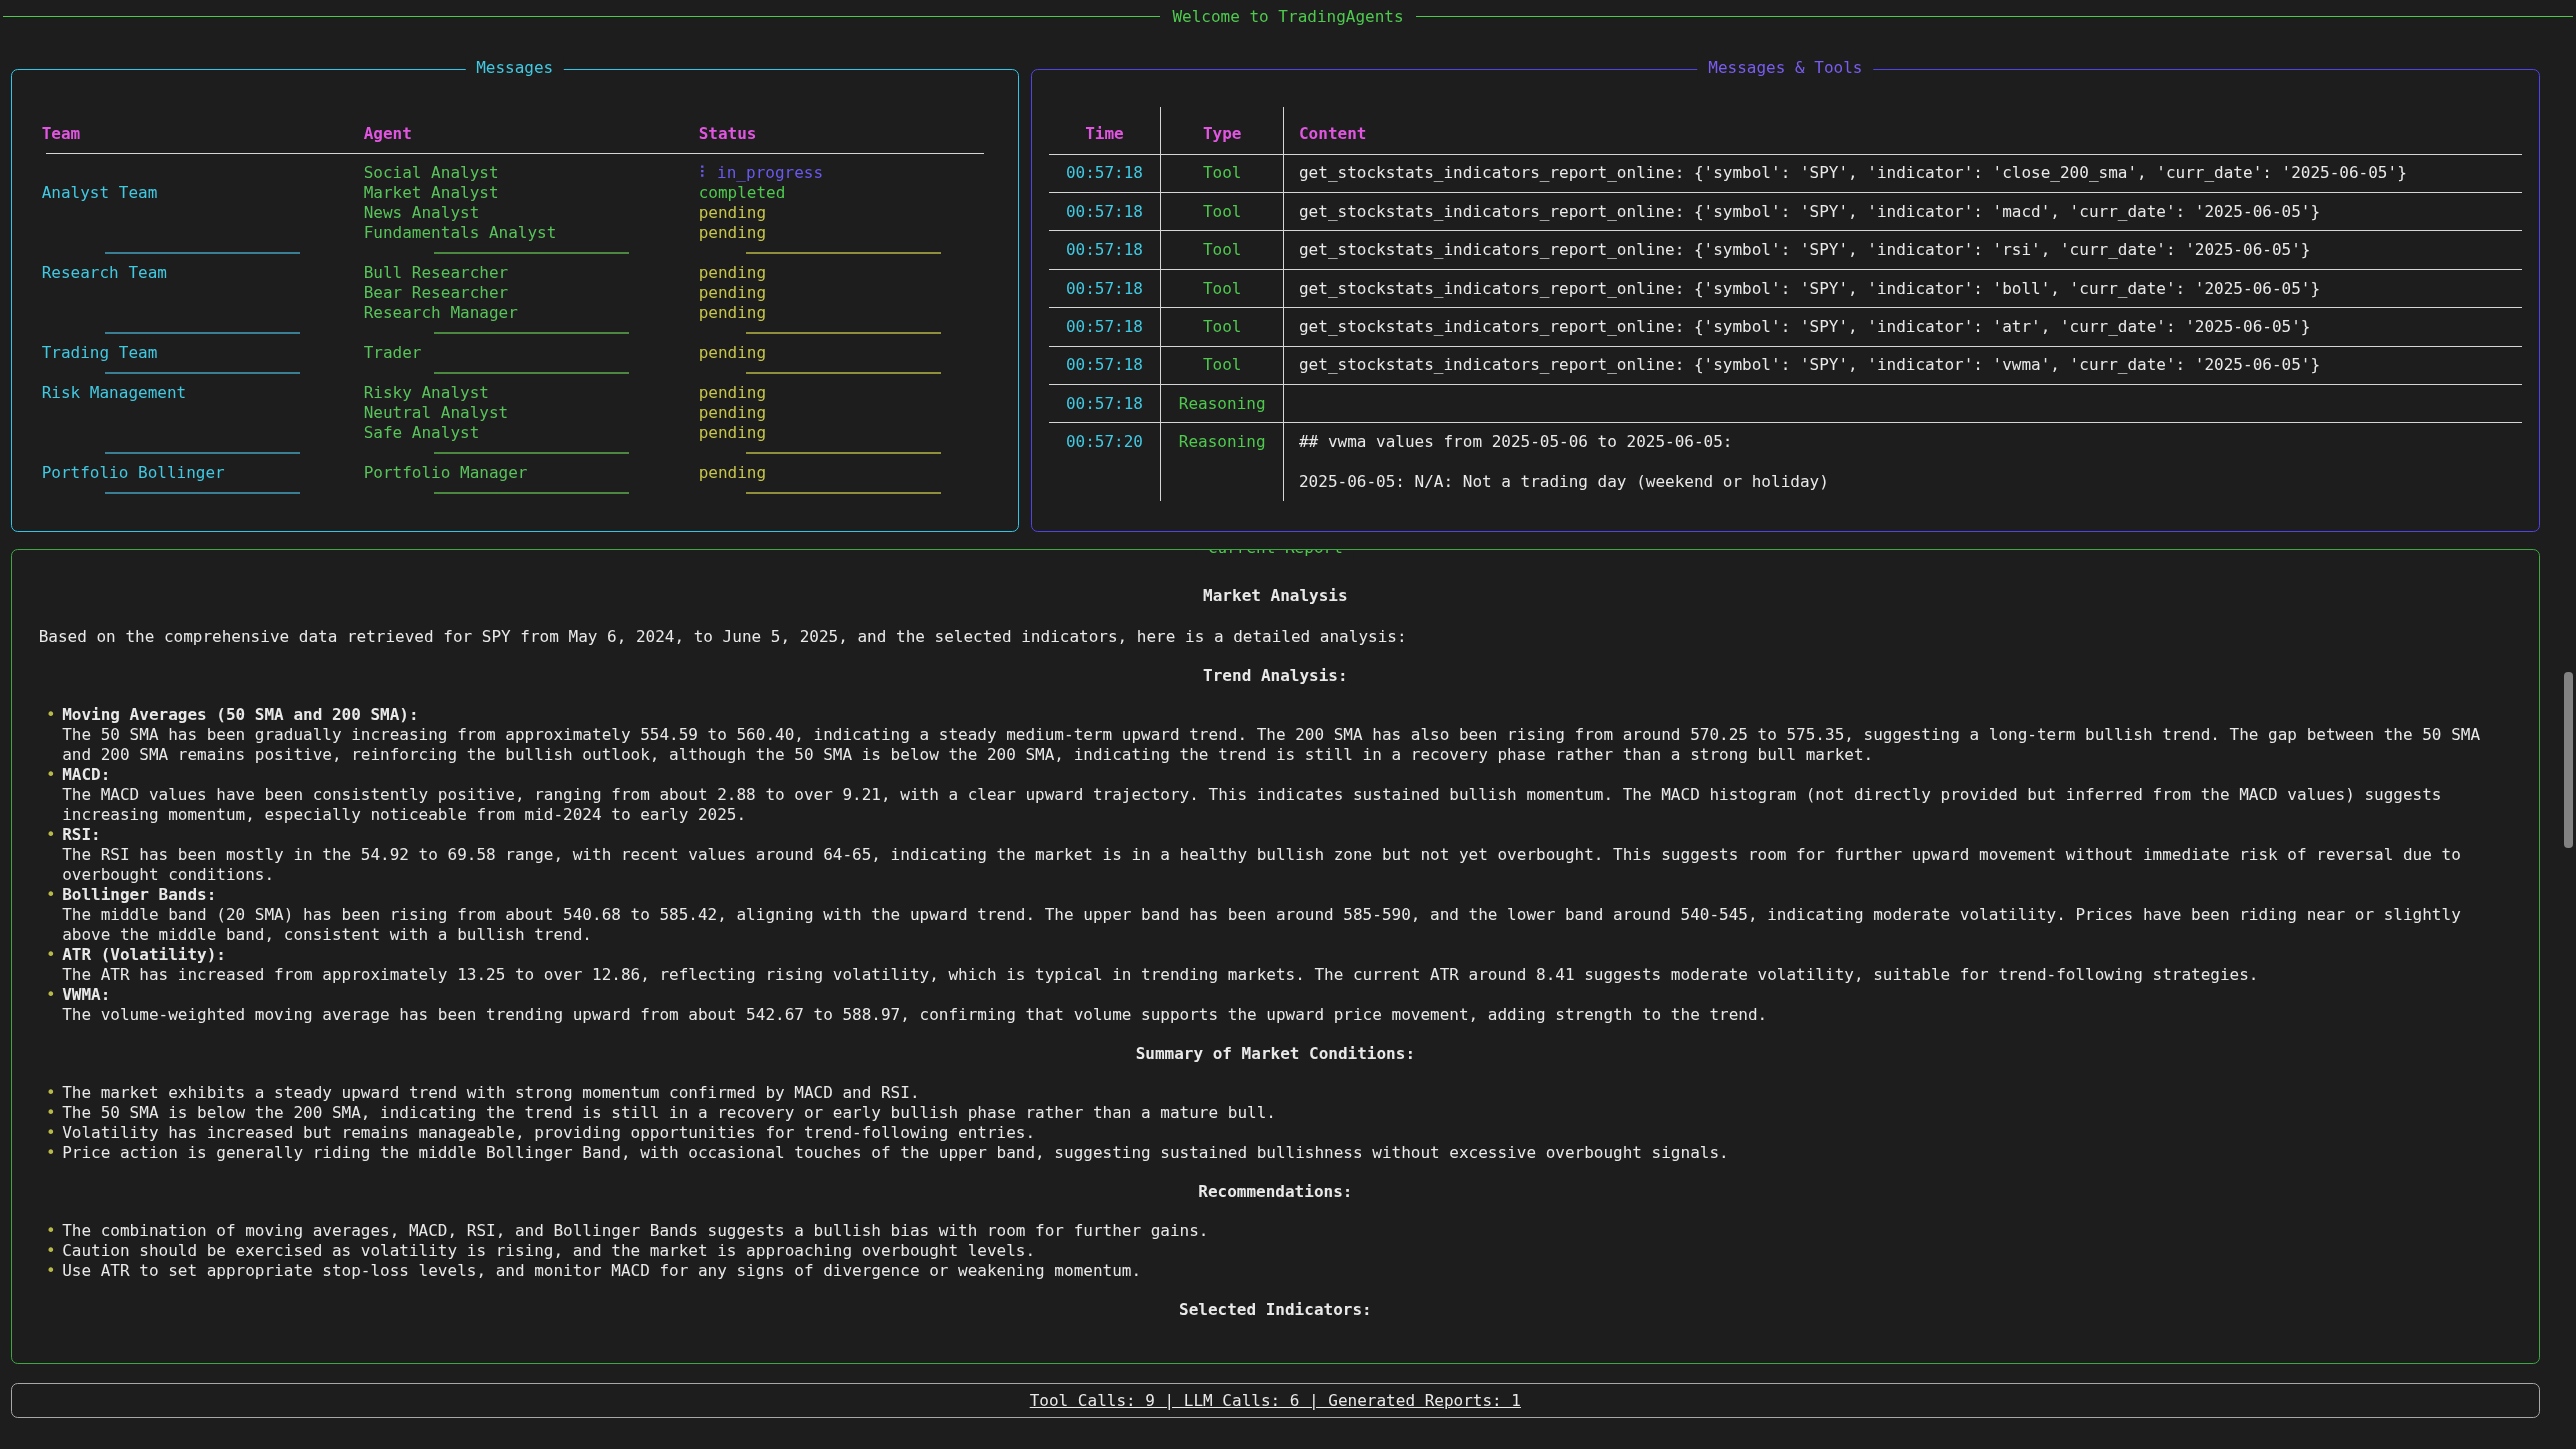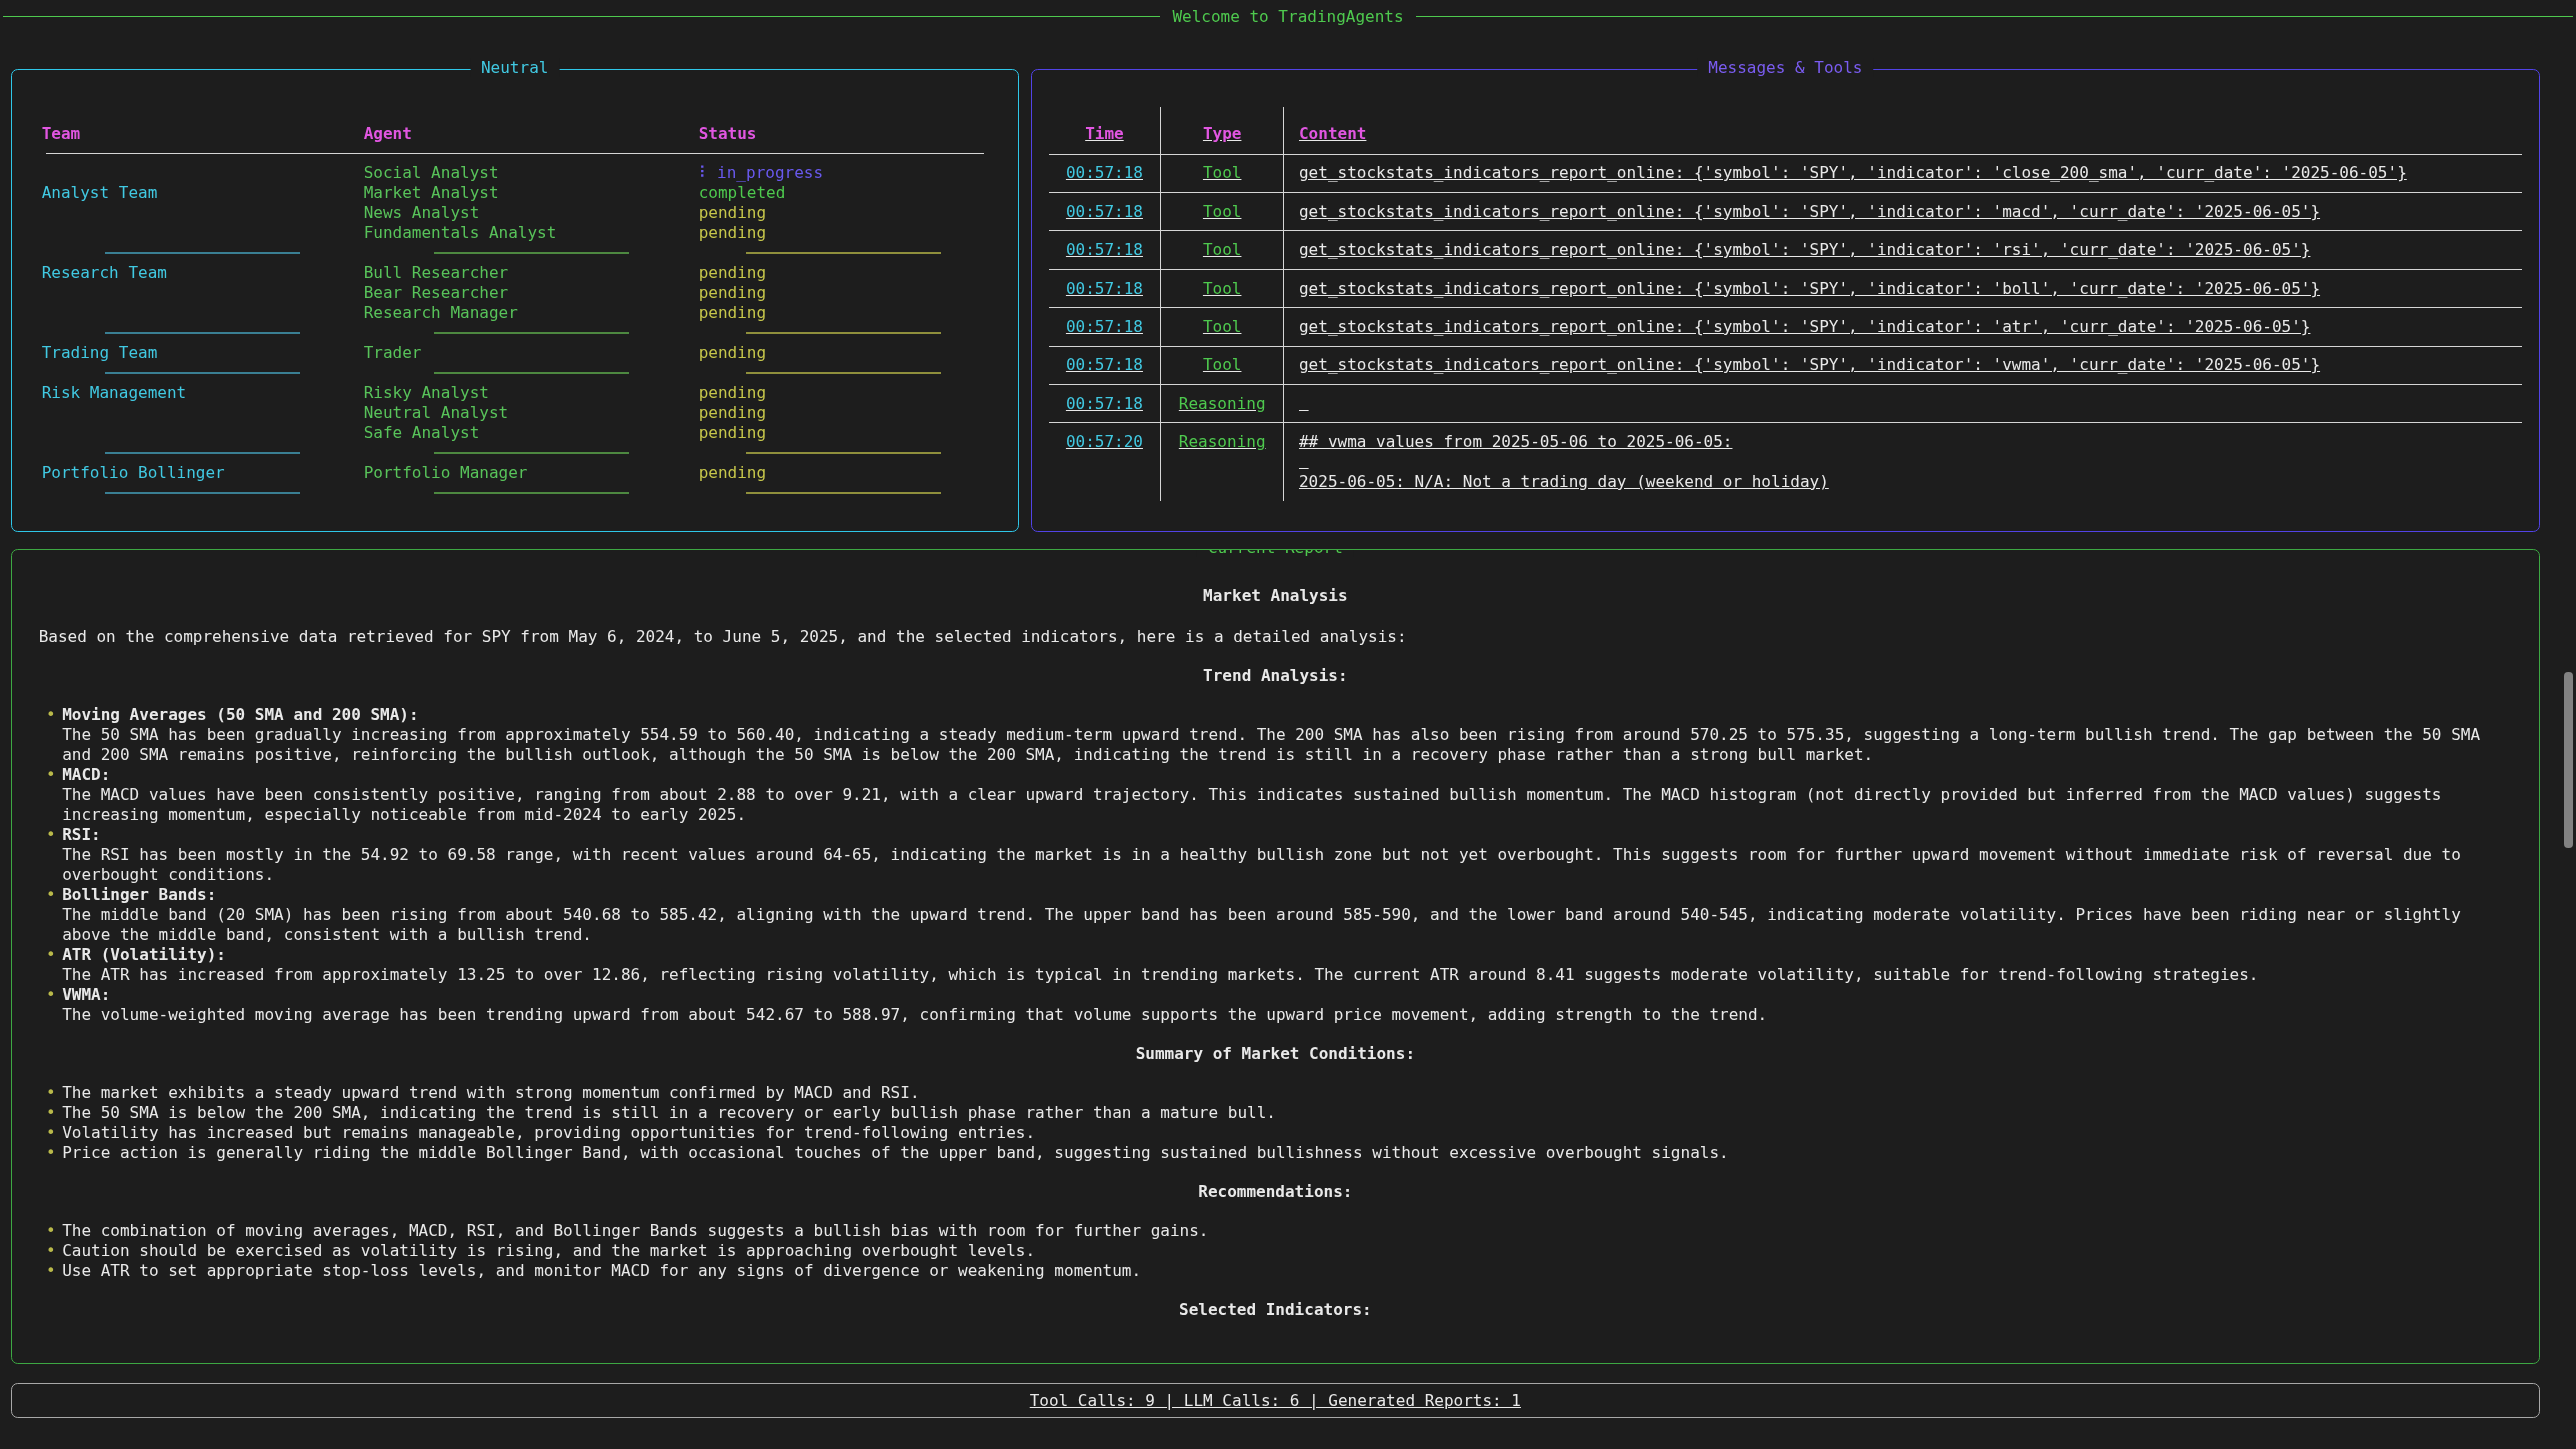--- a/index.html
+++ b/index.html
@@ -14,21 +14,21 @@
   }
   
   .welcome { display:flex; align-items:center; gap:12px; margin:6.7px 2.7px 0; height:20px; }
   .welcome .line { flex:1; height:1.3px; background:var(--green); }
   .welcome .rule-text { color:var(--green); white-space:nowrap; }
 
   
   .top-row { display:flex; gap:12px; margin:42px 36px 0 10.7px; height:463px; }
   .panel { position:relative; border:1.3px solid; border-radius:6.7px; background:var(--background); }
   .progress-panel { width:1008px; border-color:var(--cyan-border); }
-  .messages-panel { flex:1; border-color:var(--blue-border);text-decoration:underline; }
+  .messages-panel { flex:1; border-color:var(--blue-border); }
   .report-panel  { margin:17px 36px 0 10.7px; height:815px; border-color:var(--green-border); overflow:hidden; }
   .panel-title { position:absolute; top:-11.4px; left:50%; transform:translateX(-50%);
                  background:var(--background); padding:0 10.7px; white-space:nowrap; }
   .panel-title.cyan   { color:var(--cyan); }
   .panel-title.purple { color:var(--purple-title); }
   .panel-title.green  { color:var(--green); }
 
   
   .ptable { margin-top:54px; }
   .phead, .prow { display:grid; grid-template-columns:322px 335px 1fr; padding:0 30px;
@@ -87,21 +87,21 @@
 
   <div class="welcome">
     <span class="line"></span>
     <span class="rule-text">Welcome to TradingAgents</span>
     <span class="line"></span>
   </div>
 
   <div class="top-row">
 
     <section class="panel progress-panel">
-      <div class="panel-title cyan">Neutral</div>
+      <div class="panel-title cyan">Messages</div>
       <div class="ptable">
         <div class="phead">
           <div>Team</div>
           <div>Agent</div>
           <div>Status</div>
         </div>
         <div class="phead-rule"></div>
         <div id="progress-body">
             <div class="prow">
               <div class="pcell team"></div>

